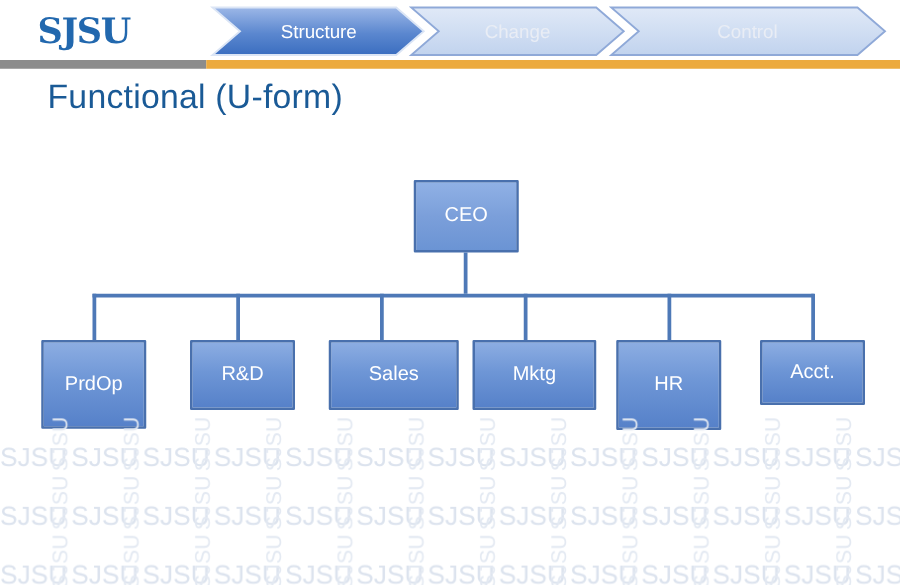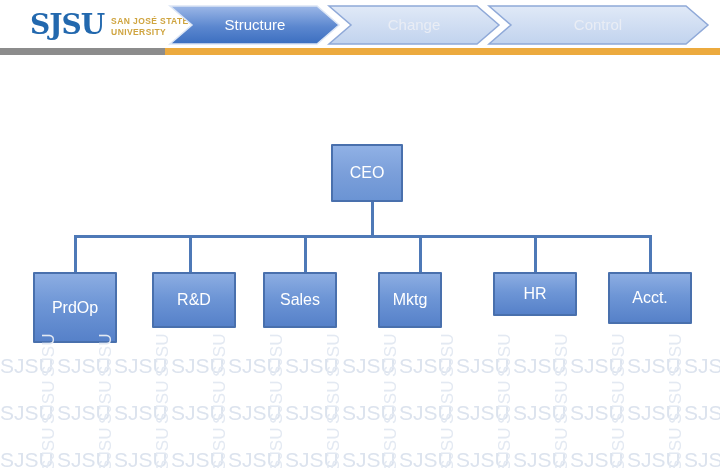--- a/index.html
+++ b/index.html
@@ -26,40 +26,36 @@
     position:absolute;left:38px;top:62px;font-size:27px;color:#1a5a96;
     letter-spacing:0.2px;
   }
   
   .node{
     position:absolute;display:flex;align-items:center;justify-content:center;
     background:linear-gradient(180deg,#8cade2 0%,#6e96d6 45%,#5681c9 100%);
     border:2px solid #4970ad;border-radius:1px;color:#ffffff;
     box-sizing:border-box;font-size:16px;
   }
-  .node-root{left:331px;top:144px;width:72px;height:58px;
+  .node-root{left:331px;top:144px;width:84px;height:58px;
     background:linear-gradient(180deg,#90b1e5 0%,#7b9fda 50%,#6b94d4 100%);}
   .cline{position:absolute;background:#4e79b7;}
   .vline-root{left:371px;top:202px;width:3px;height:33px;}
   .hline{left:74px;top:235px;width:577px;height:3px;}
   .drop{top:235px;width:3px;height:37px;}
   
   .watermark{position:absolute;left:0;top:333px;}
 </style>
 </head>
 <body>
 
 <div class="slide">
 
   <div class="logo">
     <div class="logo-acronym">SJSU</div>
-    <div class="logo-sub">
-      <div>SAN JOSÉ STATE</div>
-      <div>UNIVERSITY</div>
-    </div>
   </div>
 
   <svg class="hdr-svg" width="720" height="56">
     <defs>
       <linearGradient id="gradActive" x1="0" y1="0" x2="0" y2="1">
         <stop offset="0" stop-color="#9cb7e7"></stop>
         <stop offset="0.55" stop-color="#5b87cf"></stop>
         <stop offset="1" stop-color="#3b6ec0"></stop>
       </linearGradient>
       <linearGradient id="gradLight" x1="0" y1="0" x2="0" y2="1">
@@ -71,38 +67,39 @@
     <polygon points="329,6 477,6 499,25 477,44 329,44 351,25" fill="url(#gradLight)" stroke="#8fa9d8" stroke-width="1.5"></polygon>
     <polygon points="489,6 686,6 708,25 686,44 489,44 511,25" fill="url(#gradLight)" stroke="#8fa9d8" stroke-width="1.5"></polygon>
     <text x="255" y="30" text-anchor="middle" font-size="15" fill="#ffffff">Structure</text>
     <text x="414" y="30" text-anchor="middle" font-size="15" fill="#e9edf5">Change</text>
     <text x="598" y="30" text-anchor="middle" font-size="15" fill="#e9edf5">Control</text>
   </svg>
 
   <div class="bar bar-gray"></div>
   <div class="bar bar-gold"></div>
 
+  <div class="page-title">Functional (U-form)</div>
 
   <div>
     <div class="node node-root">CEO</div>
 
     <div class="cline vline-root"></div>
     <div class="cline hline"></div>
     <div class="cline drop" style="left:74px"></div>
     <div class="cline drop" style="left:189px"></div>
     <div class="cline drop" style="left:304px"></div>
     <div class="cline drop" style="left:419px"></div>
     <div class="cline drop" style="left:534px"></div>
     <div class="cline drop" style="left:649px"></div>
 
     <div class="node" style="left:33px;top:272px;width:84px;height:71px">PrdOp</div>
     <div class="node" style="left:152px;top:272px;width:84px;height:56px">R&amp;D</div>
-    <div class="node" style="left:263px;top:272px;width:74px;height:56px">Sales</div>
-    <div class="node" style="left:378px;top:272px;width:64px;height:56px">Mktg</div>
-    <div class="node" style="left:493px;top:272px;width:84px;height:44px">HR</div>
+    <div class="node" style="left:263px;top:272px;width:104px;height:56px">Sales</div>
+    <div class="node" style="left:378px;top:272px;width:99px;height:56px">Mktg</div>
+    <div class="node" style="left:493px;top:272px;width:84px;height:72px">HR</div>
     <div class="node" style="left:608px;top:272px;width:84px;height:52px">Acct.</div>
   </div>
 
   <svg class="watermark" width="720" height="135">
     <defs>
       <pattern id="wm" width="57" height="47" patternUnits="userSpaceOnUse">
         <text x="0" y="40" font-size="21" fill="#dce3ee" font-family="Liberation Sans, sans-serif">SJSU</text>
         <text transform="translate(54,44) rotate(-90)" font-size="17" fill="#e3e9f2" font-family="Liberation Sans, sans-serif">SJSU</text>
       </pattern>
     </defs>

